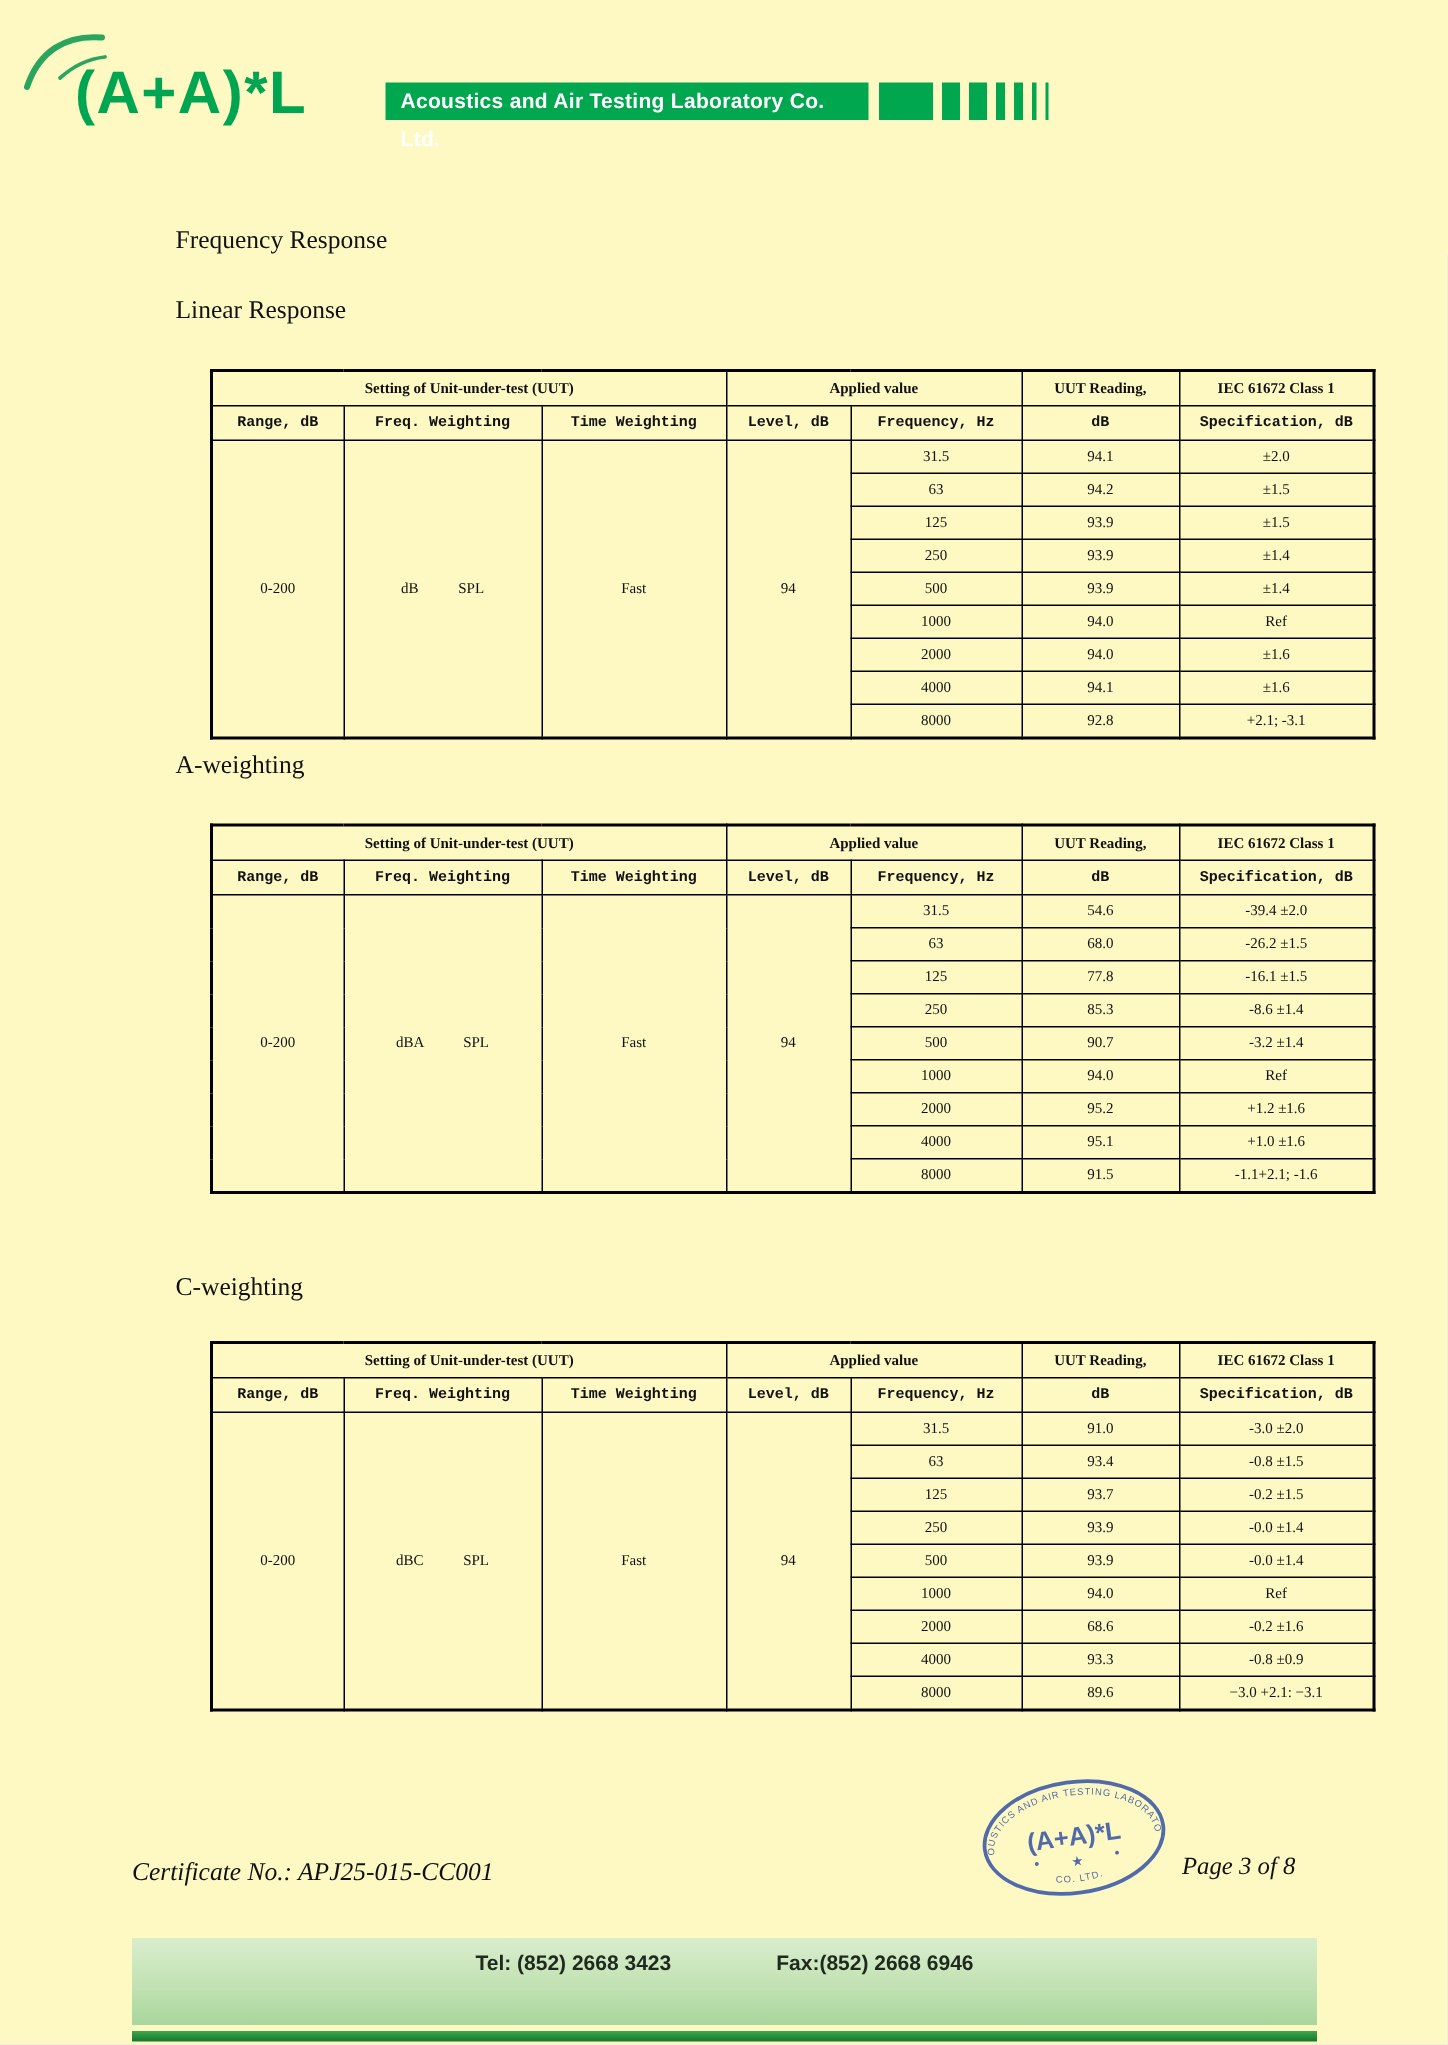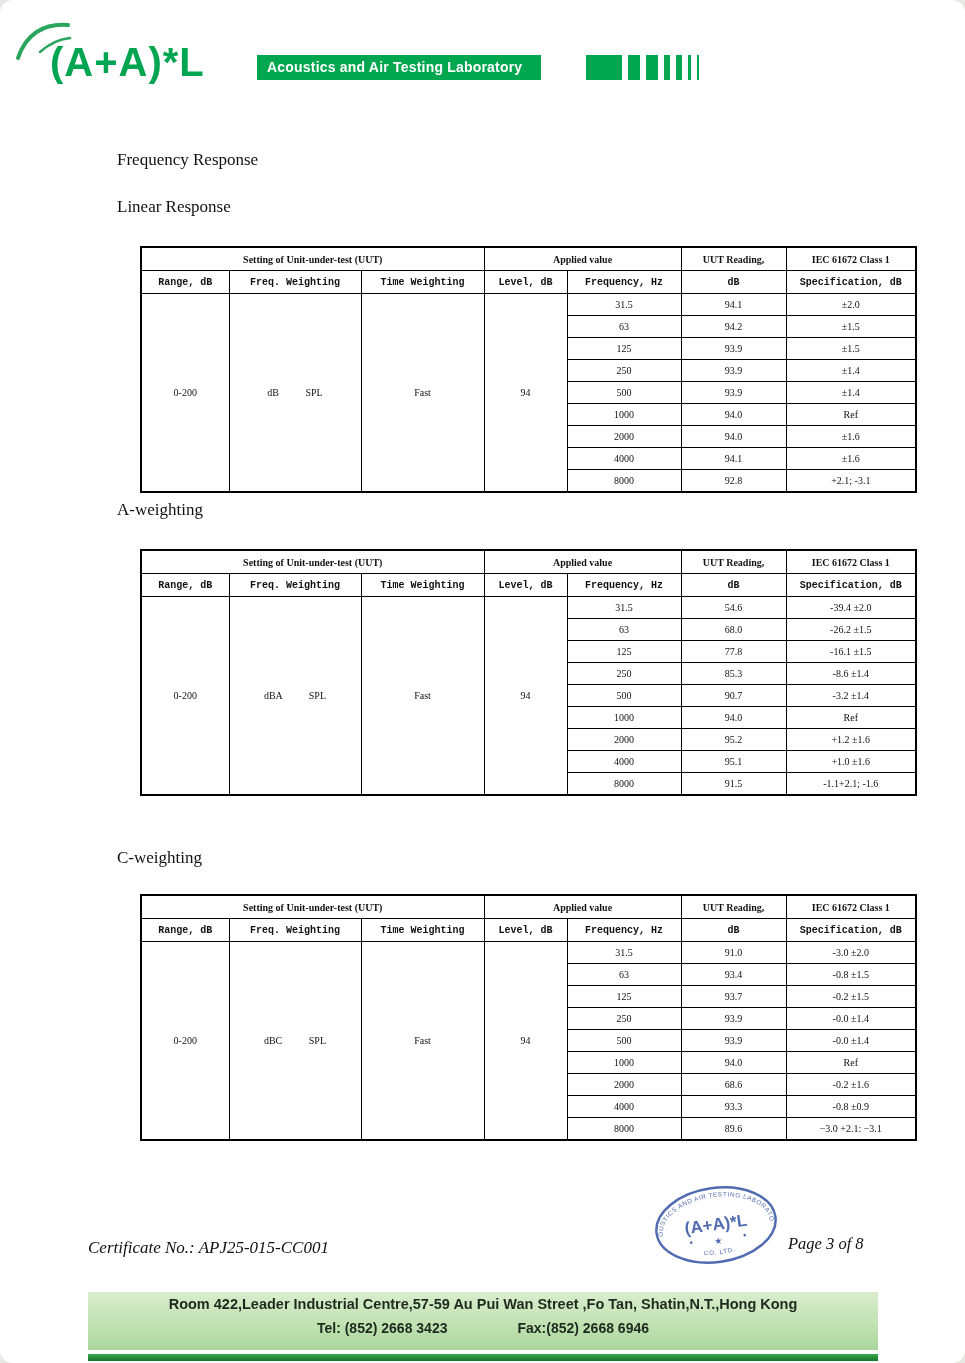--- a/index.html
+++ b/index.html
@@ -1,23 +1,23 @@
 <!DOCTYPE html>
 <html><head>
 <meta charset="utf-8">
 <style>
   html,body{margin:0;padding:0;background:#e8e8e4;}
-  .page{position:relative;width:965px;height:1363px;margin:0 auto;background:#ffffff;
-        overflow:hidden;font-family:"Liberation Serif",serif;color:#111;border-radius:13px;}
+  .page{position:relative;width:965px;height:1363px;margin:0 auto;background:#fef9c3;
+        overflow:hidden;font-family:"Liberation Serif",serif;color:#111;}
 
   
   .swoosh{position:absolute;left:12px;top:16px;}
   .logo{position:absolute;left:50px;top:40px;font-family:"Liberation Sans",sans-serif;
         font-weight:800;font-size:40px;letter-spacing:1px;color:#00a551;}
-  .banner{position:absolute;left:257px;top:55px;width:284px;height:25px;background:#00a74e;
+  .banner{position:absolute;left:257px;top:55px;width:322px;height:25px;background:#00a74e;
         color:#fff;font-family:"Liberation Sans",sans-serif;font-weight:bold;font-size:14px;
         line-height:25px;padding-left:10px;box-sizing:border-box;letter-spacing:.2px;}
   .blocks{position:absolute;left:586px;top:55px;height:25px;display:flex;gap:6px;}
   .block{background:#00a74e;height:25px;}
   .company-zh{position:absolute;left:258px;top:84px;font-family:"DejaVu Sans",sans-serif;
         font-size:21px;font-weight:600;color:#00a551;letter-spacing:3px;}
 
   
   .sec-title{position:absolute;left:117px;font-size:17px;color:#111;}
 
@@ -339,21 +339,20 @@
         <textPath href="#arcBot" startOffset="50%" text-anchor="middle">CO. LTD.</textPath>
       </text>
       <text x="71" y="52" text-anchor="middle" font-family="Liberation Sans,sans-serif" font-weight="bold" font-size="17">(A+A)*L</text>
       <text x="71" y="66" text-anchor="middle" font-size="9">★</text>
       <circle cx="44" cy="61" r="1.3"></circle>
       <circle cx="98" cy="61" r="1.3"></circle>
     </g>
   </svg>
 
   <div class="addr-bar">
-    <div class="addr-line1">Room 422,Leader Industrial Centre,57-59 Au Pui Wan Street ,Fo Tan, Shatin,N.T.,Hong Kong</div>
     <div class="addr-row">
       <span>Tel: (852) 2668 3423</span>
       <span>Fax:(852) 2668 6946</span>
     </div>
   </div>
   <div class="addr-strip"></div>
 
 </div>
 
 </body></html>

